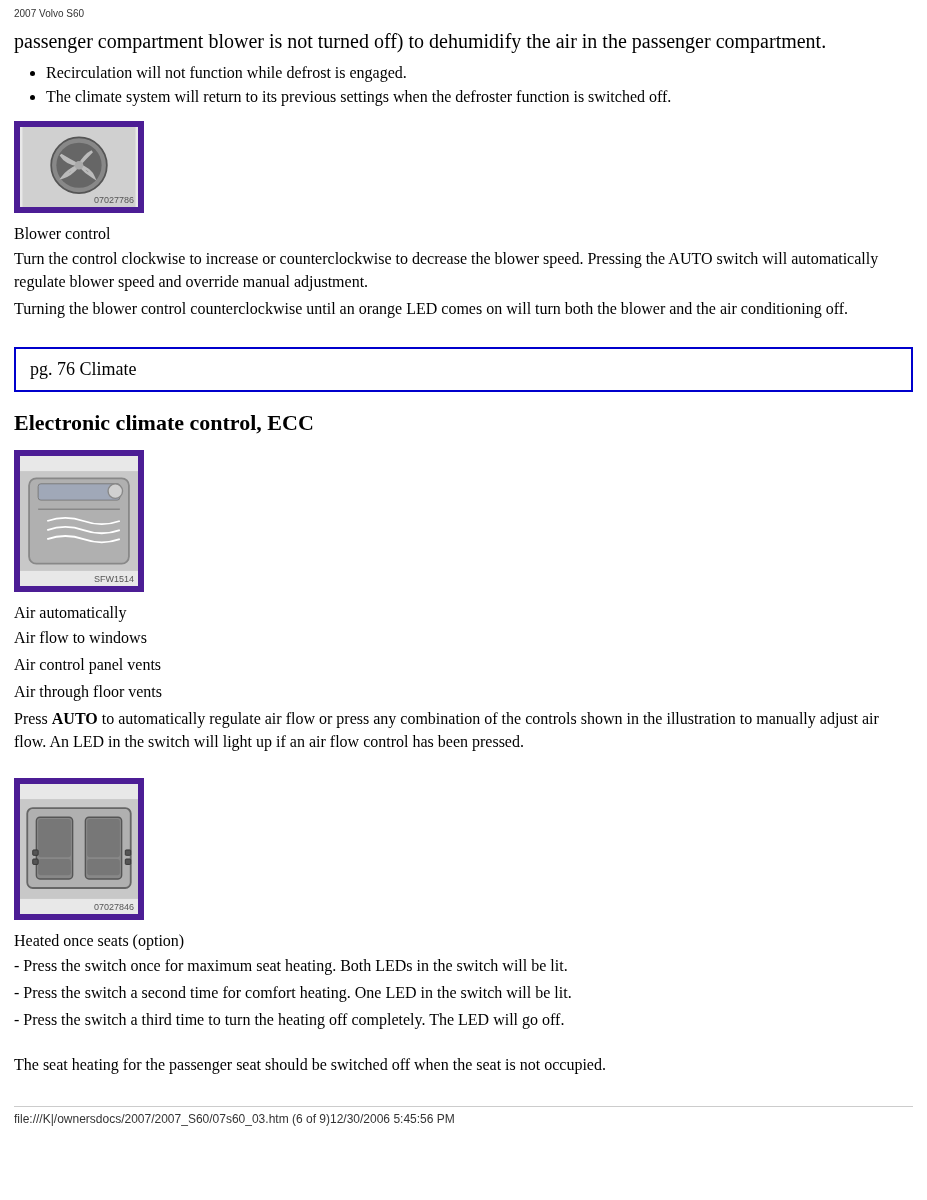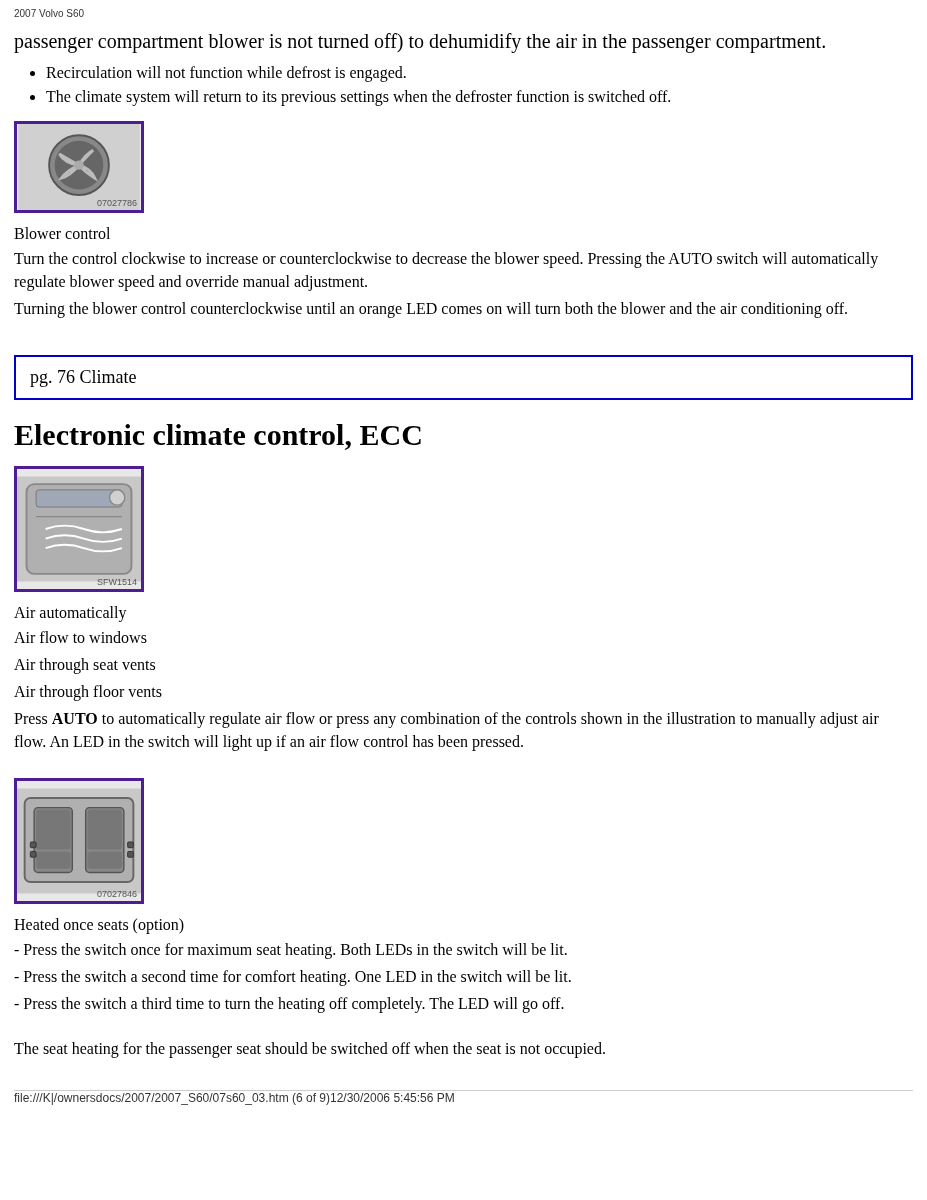--- a/index.html
+++ b/index.html
@@ -31,21 +31,21 @@
       line-height: 1.5;
       list-style-type: disc;
     }
     .image-container {
       margin: 12px 0;
     }
     .image-box {
       width: 130px;
       height: 92px;
       background: #e8e8e8;
-      border: 3px solid #4c1d95;
+      border: 6px solid #4c1d95;
       display: flex;
       align-items: center;
       justify-content: center;
       position: relative;
       overflow: hidden;
     }
     .image-box svg {
       width: 100%;
       height: 100%;
     }
@@ -63,40 +63,41 @@
       margin-bottom: 4px;
     }
     .body-text {
       font-size: 16px;
       line-height: 1.45;
       margin-bottom: 4px;
     }
     .page-indicator {
       border: 2px solid #0000cc;
       padding: 10px 14px;
-      margin: 34px 0 18px 0;
+      margin: 26px 0 18px 0;
       font-size: 18px;
       color: #000;
       display: block;
     }
     .section-title {
-      font-size: 30px;
+      font-size: 22px;
       font-weight: bold;
       margin-bottom: 14px;
     }
     .footer-bar {
       margin-top: 30px;
       font-size: 12px;
       color: #333;
       font-family: Arial, sans-serif;
       border-top: 1px solid #ccc;
+      padding-top: 5px;
     }
     .image-box-large {
       width: 130px;
-      height: 126px;
+      height: 142px;
     }
   </style>
 </head>
 <body>
 
 
 
 
 <div class="title-bar">2007 Volvo S60</div>
 
@@ -158,21 +159,21 @@
 
       <circle cx="105" cy="22" r="8" fill="#d0d0d0" stroke="#888" stroke-width="1.5"></circle>
     </svg>
     <span class="img-label">SFW1514</span>
   </div>
 </div>
 
 
 <p class="section-heading">Air automatically</p>
 <p class="body-text">Air flow to windows</p>
-<p class="body-text">Air through seat vents</p>
+<p class="body-text">Air control panel vents</p>
 <p class="body-text">Air through floor vents</p>
 <p class="body-text">
   Press <strong>AUTO</strong> <span>to automatically regulate air flow or press any combination of the controls shown in the illustration to manually adjust air flow. An LED in the switch will light up if an air flow control has been pressed.</span>
 </p>
 
 
 <div class="image-container" style="margin-top:24px;">
   <div class="image-box image-box-large">
     <svg viewBox="0 0 130 110" xmlns="http://www.w3.org/2000/svg">
       <rect width="130" height="110" fill="#c8c8c8"></rect>

